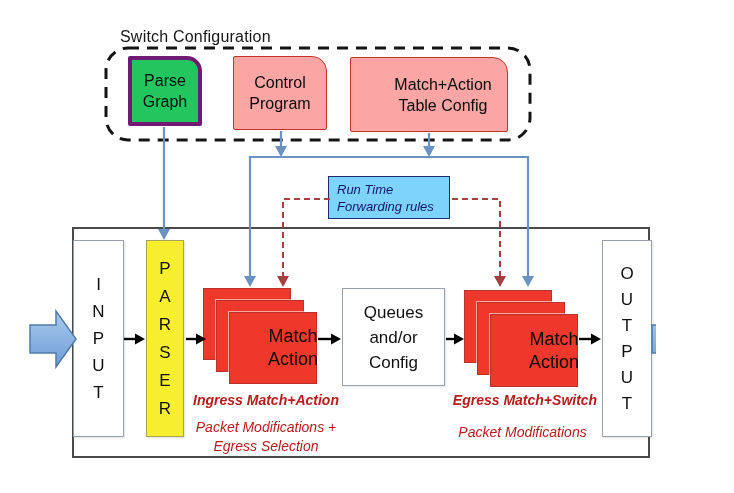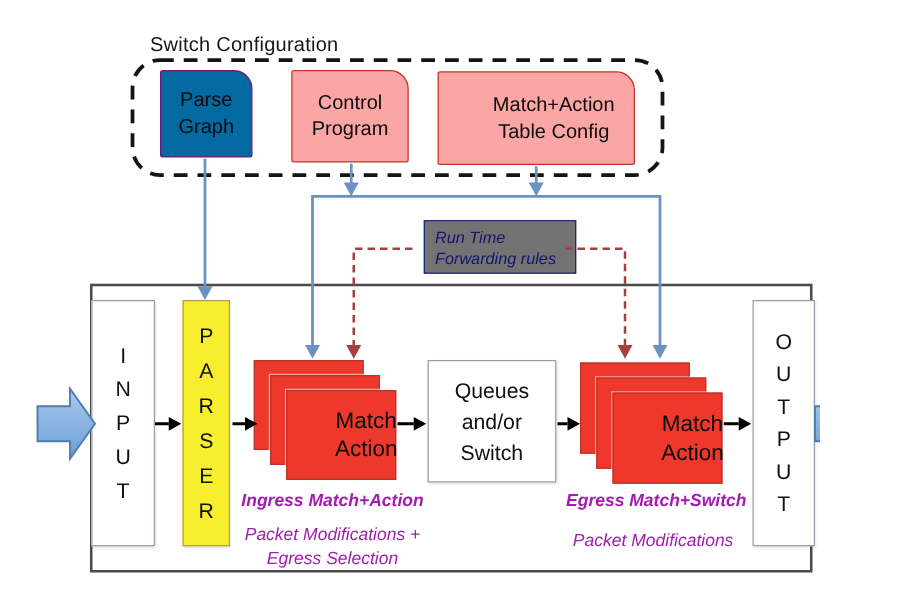--- a/index.html
+++ b/index.html
@@ -7,31 +7,31 @@
     position:relative;width:656px;height:493px;background:#ffffff;overflow:hidden;
     font-family:"Liberation Sans","DejaVu Sans",sans-serif;color:#111;
   }
   .abs{position:absolute;box-sizing:border-box;}
   .center{display:flex;align-items:center;justify-content:center;text-align:center;}
   .pre{white-space:pre-line;}
 
   .diagram-title{left:120px;top:28px;font-size:16px;color:#161616;letter-spacing:.2px;}
 
   .note{border-radius:2px 15px 2px 2px;}
-  .note-yellow{background:#0369a1;border:1px solid #701a75;}
+  .note-yellow{background:#22c55e;border:4px solid #701a75;}
   .note-red{background:#fca5a5;border:1px solid #c23429;}
   .note-label{font-size:16px;line-height:21px;color:#0b0b0b;}
 
   #parse-graph{left:128px;top:56px;width:74px;height:70px;}
   #control-program{left:233px;top:56px;width:94px;height:74px;}
   #table-config{left:350px;top:57px;width:158px;height:75px;padding-left:28px;}
 
   #runtime-box{
-    left:339px;top:176px;width:122px;height:43px;
-    background:#737373;border:1.5px solid #1c2a6e;
+    left:328px;top:176px;width:122px;height:43px;
+    background:#7dd3fc;border:1.5px solid #1c2a6e;
     font-size:13px;line-height:17px;font-style:italic;color:#14146e;
     display:flex;flex-direction:column;justify-content:center;
     padding-left:8px;white-space:pre-line;
   }
 
   #machine-box{left:72px;top:227px;width:578px;height:231px;background:#ffffff;border:2px solid #4a4a4a;}
 
   .port-box{background:#ffffff;border:1px solid #97a0ac;box-shadow:1px 1px 2px rgba(0,0,0,0.12);}
   .vletters{font-size:17px;color:#101010;}
   #input-box{left:73px;top:240px;width:51px;height:197px;line-height:27px;}
@@ -41,21 +41,21 @@
   .ma-card{width:88px;height:72px;background:#ee382b;border:1px solid #b8332a;box-shadow:-1px -1px 0 rgba(255,255,255,0.55);padding-left:40px;}
   #ingress-card-back{left:203px;top:288px;}
   #ingress-card-mid{left:216px;top:300px;}
   #ingress-card-front{left:229px;top:312px;font-size:18px;line-height:23px;color:#0b0b0b;}
   #egress-card-back{left:464px;top:290px;height:73px;}
   #egress-card-mid{left:477px;top:302px;height:73px;}
   #egress-card-front{left:490px;top:314px;height:73px;font-size:18px;line-height:23px;color:#0b0b0b;}
 
   #queues-box{left:342px;top:288px;width:103px;height:98px;background:#ffffff;border:1px solid #97a0ac;box-shadow:1px 1px 2px rgba(0,0,0,0.12);font-size:17px;line-height:25px;color:#101010;}
 
-  .annot{font-size:14px;font-style:italic;color:#a21caf;}
+  .annot{font-size:14px;font-style:italic;color:#b91c1c;}
   .annot-bold{font-weight:bold;}
   #ingress-title{left:188px;top:392px;width:156px;text-align:center;}
   #ingress-sub{left:184px;top:418px;width:164px;text-align:center;line-height:19px;}
   #egress-title{left:450px;top:392px;width:150px;text-align:center;}
   #egress-sub{left:450px;top:424px;width:145px;text-align:center;}
 
   #connector-layer{position:absolute;left:0;top:0;width:734px;height:493px;pointer-events:none;z-index:10;}
 </style>
 </head>
 <body>
@@ -88,21 +88,21 @@
 E
 R</div>
 
   <div class="abs ma-card" id="ingress-card-back"></div>
   <div class="abs ma-card" id="ingress-card-mid"></div>
   <div class="abs ma-card center pre" id="ingress-card-front">Match
 Action</div>
 
   <div class="abs center pre" id="queues-box">Queues
 and/or
-Switch</div>
+Config</div>
 
   <div class="abs ma-card" id="egress-card-back"></div>
   <div class="abs ma-card" id="egress-card-mid"></div>
   <div class="abs ma-card center pre" id="egress-card-front">Match
 Action</div>
 
   <div class="abs port-box center pre vletters" id="output-box">O
 U
 T
 P

